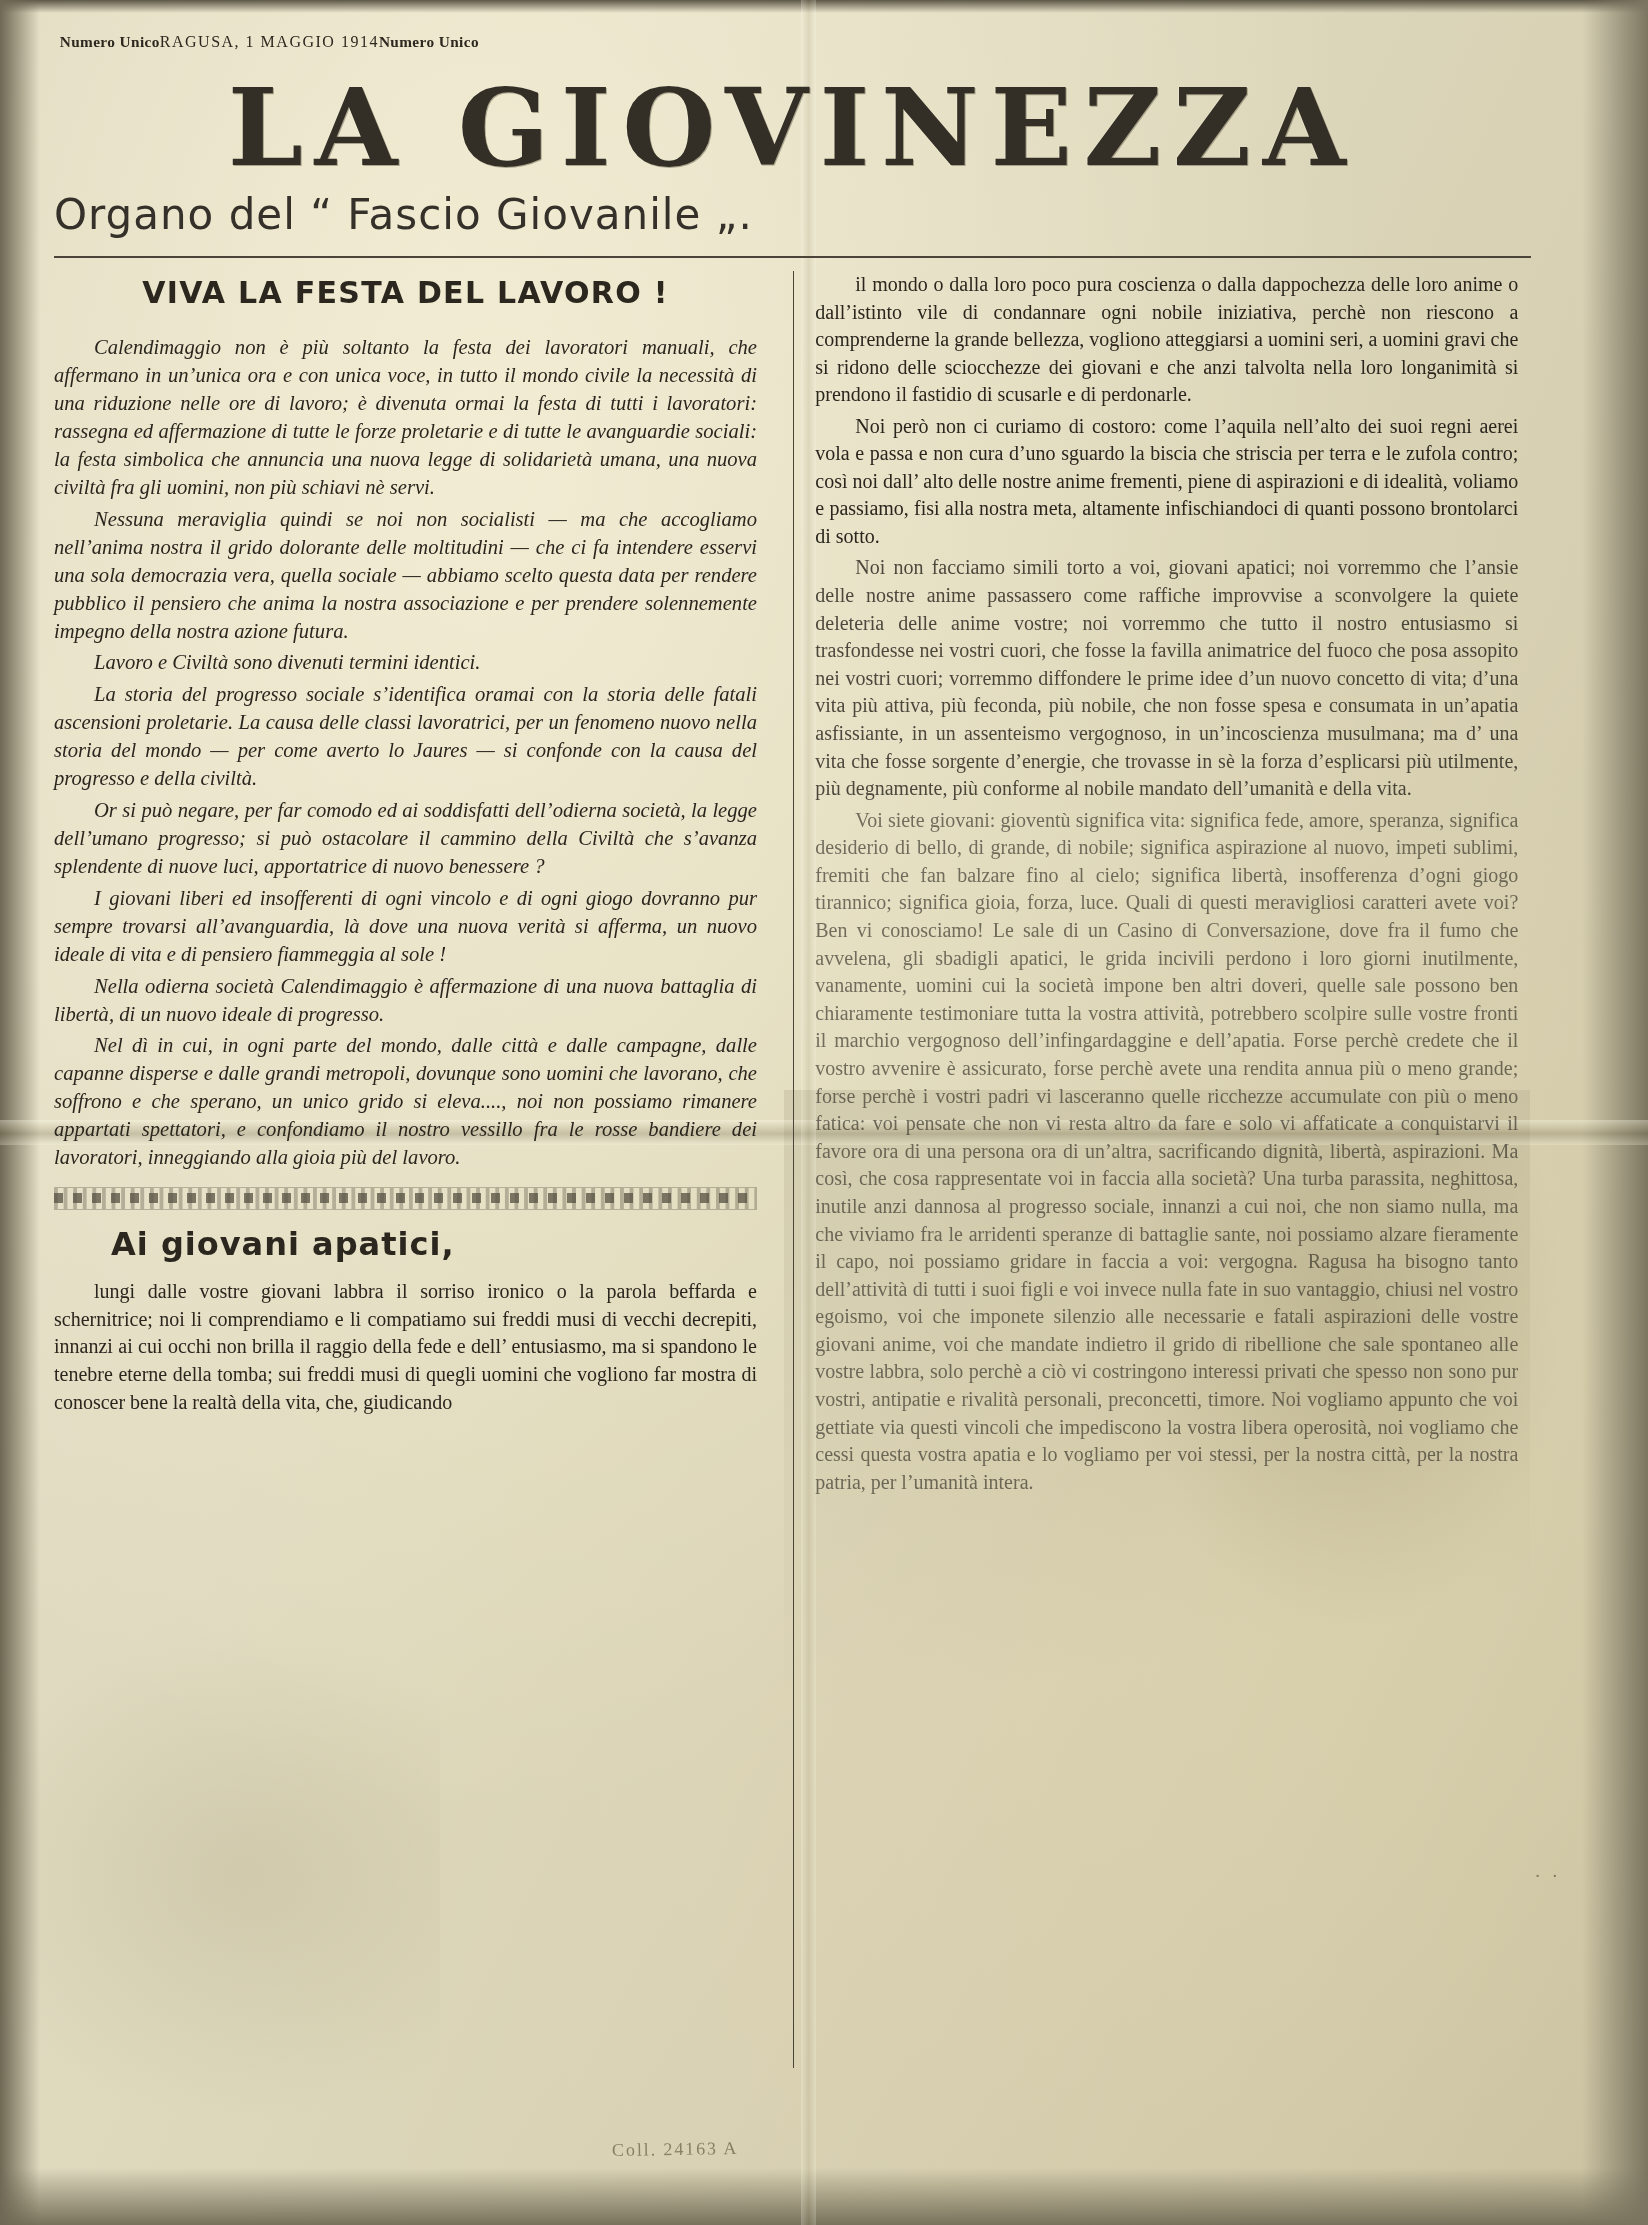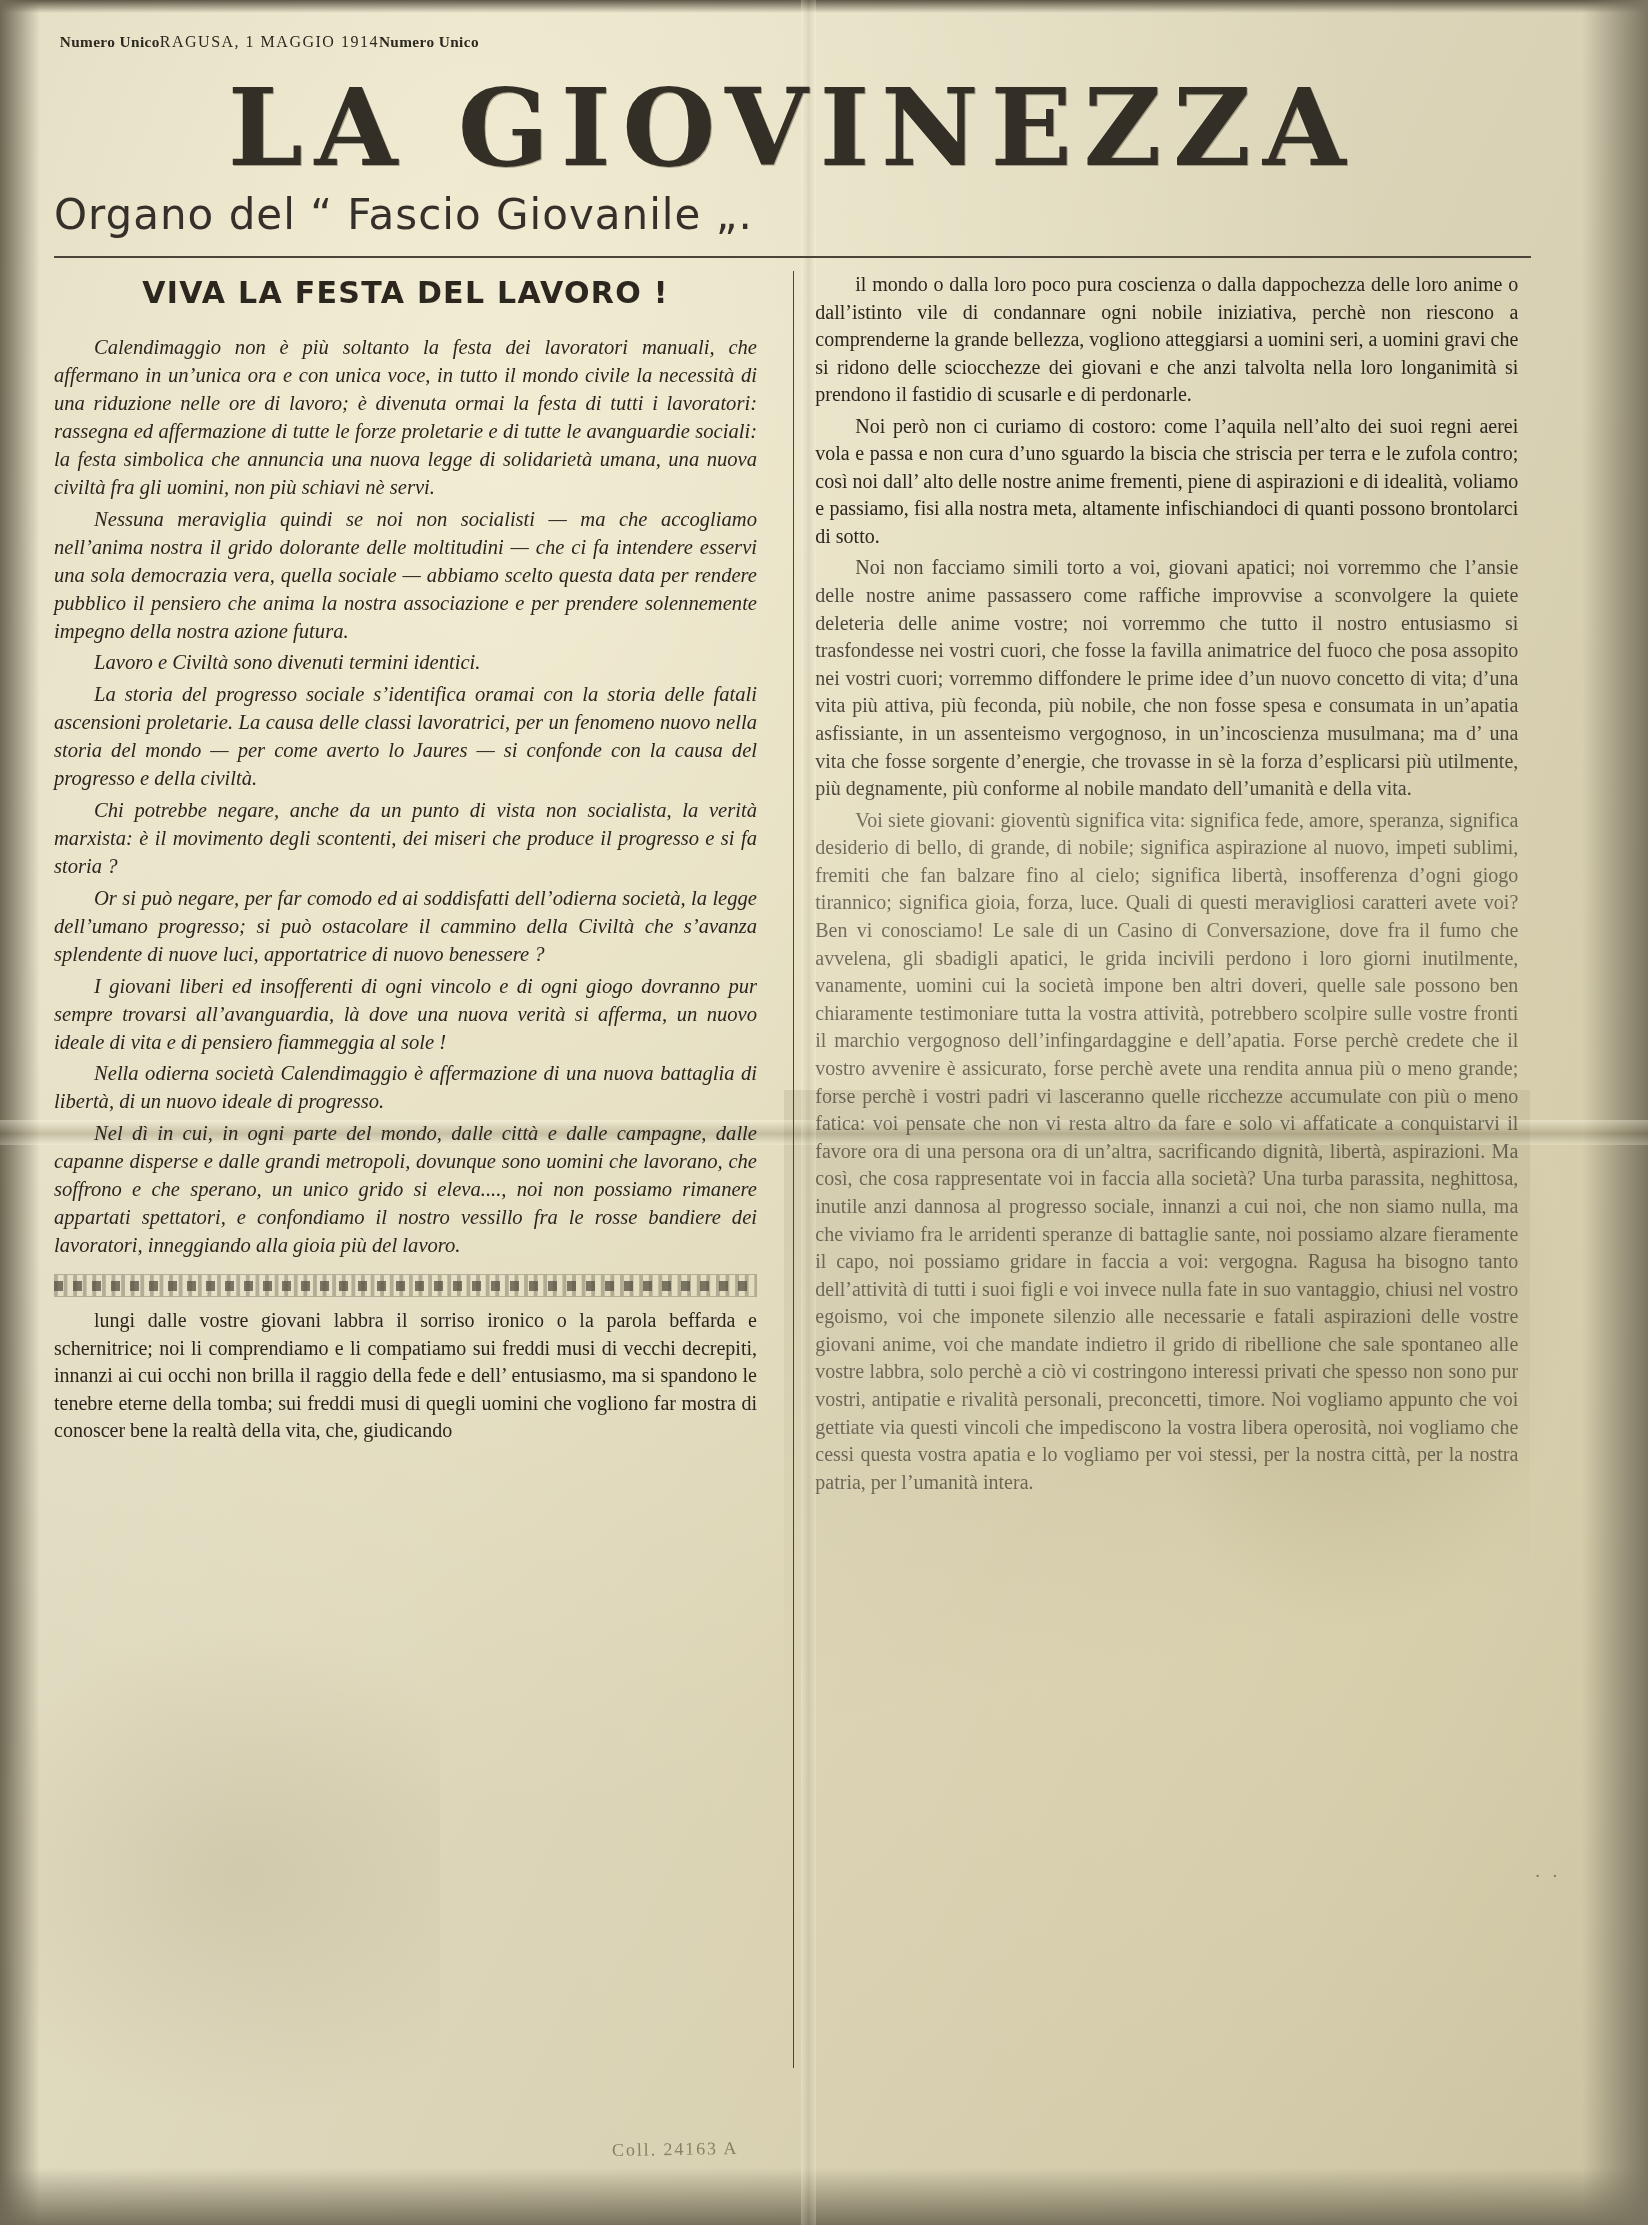--- a/index.html
+++ b/index.html
@@ -268,28 +268,28 @@
 
     <div class="columns">
 
       <div class="col col-left">
         <h2 class="headline">VIVA LA FESTA DEL LAVORO !</h2>
 
         <p class="body-it">Calendimaggio non è più soltanto la festa dei lavoratori manuali, che affermano in un’unica ora e con unica voce, in tutto il mondo civile la necessità di una riduzione nelle ore di lavoro; è divenuta ormai la festa di tutti i lavoratori: rassegna ed affermazione di tutte le forze proletarie e di tutte le avanguardie sociali: la festa simbolica che annuncia una nuova legge di solidarietà umana, una nuova civiltà fra gli uomini, non più schiavi nè servi.</p>
         <p class="body-it">Nessuna meraviglia quindi se noi non socialisti — ma che accogliamo nell’anima nostra il grido dolorante delle moltitudini — che ci fa intendere esservi una sola democrazia vera, quella sociale — abbiamo scelto questa data per rendere pubblico il pensiero che anima la nostra associazione e per prendere solennemente impegno della nostra azione futura.</p>
         <p class="body-it">Lavoro e Civiltà sono divenuti termini identici.</p>
         <p class="body-it">La storia del progresso sociale s’identifica oramai con la storia delle fatali ascensioni proletarie. La causa delle classi lavoratrici, per un fenomeno nuovo nella storia del mondo — per come averto lo Jaures — si confonde con la causa del progresso e della civiltà.</p>
-        <p class="body-it">Chi potrebbe negare, anche da un punto di vista non socialista, la verità marxista: è il movimento degli scontenti, dei miseri che produce il progresso e si fa storia ?</p>
         <p class="body-it">Or si può negare, per far comodo ed ai soddisfatti dell’odierna società, la legge dell’umano progresso; si può ostacolare il cammino della Civiltà che s’avanza splendente di nuove luci, apportatrice di nuovo benessere ?</p>
         <p class="body-it">I giovani liberi ed insofferenti di ogni vincolo e di ogni giogo dovranno pur sempre trovarsi all’avanguardia, là dove una nuova verità si afferma, un nuovo ideale di vita e di pensiero fiammeggia al sole !</p>
         <p class="body-it">Nella odierna società Calendimaggio è affermazione di una nuova battaglia di libertà, di un nuovo ideale di progresso.</p>
         <p class="body-it">Nel dì in cui, in ogni parte del mondo, dalle città e dalle campagne, dalle capanne disperse e dalle grandi metropoli, dovunque sono uomini che lavorano, che soffrono e che sperano, un unico grido si eleva...., noi non possiamo rimanere appartati spettatori, e confondiamo il nostro vessillo fra le rosse bandiere dei lavoratori, inneggiando alla gioia più del lavoro.</p>
 
         <div class="ornament"></div>
 
+        <h3 class="subhead">Ai giovani apatici,</h3>
 
         <p class="body-ro">lungi dalle vostre giovani labbra il sorriso ironico o la parola beffarda e schernitrice; noi li comprendiamo e li compatiamo sui freddi musi di vecchi decrepiti, innanzi ai cui occhi non brilla il raggio della fede e dell’ entusiasmo, ma si spandono le tenebre eterne della tomba; sui freddi musi di quegli uomini che vogliono far mostra di conoscer bene la realtà della vita, che, giudicando</p>
       </div>
 
       <div class="col-div"></div>
 
       <div class="col col-right">
         <p class="body-ro">il mondo o dalla loro poco pura coscienza o dalla dappochezza delle loro anime o dall’istinto vile di condannare ogni nobile iniziativa, perchè non riescono a comprenderne la grande bellezza, vogliono atteggiarsi a uomini seri, a uomini gravi che si ridono delle sciocchezze dei giovani e che anzi talvolta nella loro longanimità si prendono il fastidio di scusarle e di perdonarle.</p>
         <p class="body-ro">Noi però non ci curiamo di costoro: come l’aquila nell’alto dei suoi regni aerei vola e passa e non cura d’uno sguardo la biscia che striscia per terra e le zufola contro; così noi dall’ alto delle nostre anime frementi, piene di aspirazioni e di idealità, voliamo e passiamo, fisi alla nostra meta, altamente infischiandoci di quanti possono brontolarci di sotto.</p>
         <p class="body-ro faded">Noi non facciamo simili torto a voi, giovani apatici; noi vorremmo che l’ansie delle nostre anime passassero come raffiche improvvise a sconvolgere la quiete deleteria delle anime vostre; noi vorremmo che tutto il nostro entusiasmo si trasfondesse nei vostri cuori, che fosse la favilla animatrice del fuoco che posa assopito nei vostri cuori; vorremmo diffondere le prime idee d’un nuovo concetto di vita; d’una vita più attiva, più feconda, più nobile, che non fosse spesa e consumata in un’apatia asfissiante, in un assenteismo vergognoso, in un’incoscienza musulmana; ma d’ una vita che fosse sorgente d’energie, che trovasse in sè la forza d’esplicarsi più utilmente, più degnamente, più conforme al nobile mandato dell’umanità e della vita.</p>

